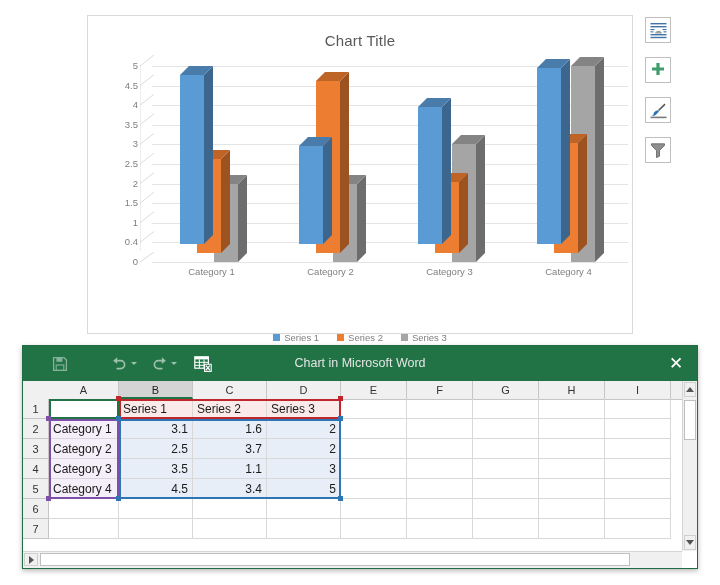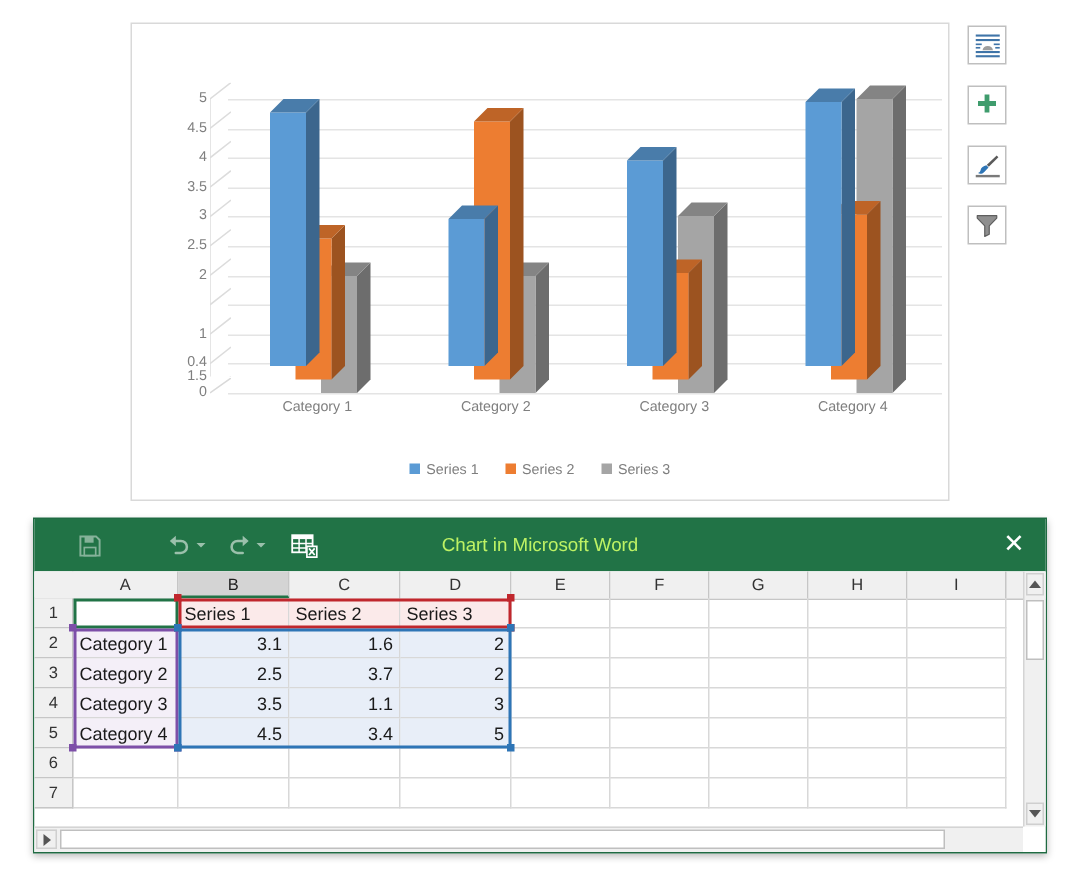--- a/index.html
+++ b/index.html
@@ -48,21 +48,21 @@
   .bar .top{position:absolute;left:0;}
   .bar .side{position:absolute;}
 
   .catlabel{
     position:absolute;top:200px;font-size:9.5px;color:#7f7f7f;
     text-align:center;
   }
 
   
   #legend{
-    position:absolute;left:0;top:292px;width:100%;text-align:center;
+    position:absolute;left:0;top:316px;width:100%;text-align:center;
     font-size:9.5px;color:#7f7f7f;text-decoration:underline;
   }
   .legend-item{display:inline-block;margin:0 9px;white-space:nowrap;}
   .legend-swatch{
     display:inline-block;width:7px;height:7px;vertical-align:middle;
     margin-right:4px;position:relative;top:-1px;
   }
 
   
   #side-buttons{position:absolute;left:645px;top:17px;width:32px;}
@@ -76,21 +76,21 @@
   #excel-window{
     position:absolute;left:22px;top:345px;width:676px;height:224px;
     border:1px solid #1f6b42;box-sizing:border-box;background:#ffffff;
     box-shadow:0 2px 5px rgba(0,0,0,.28);
   }
   #titlebar{
     position:relative;height:35px;background:#217346;color:#ffffff;
   }
   #titlebar-title{
     position:absolute;left:0;top:0;width:100%;height:35px;line-height:35px;
-    text-align:center;font-size:12.5px;color:#bef264;
+    text-align:center;font-size:12.5px;color:#e5e5e5;
   }
   .tb-btn{
     position:absolute;top:6px;height:23px;display:flex;align-items:center;
     justify-content:center;cursor:pointer;color:#ffffff;
   }
   #btn-save{left:26px;width:22px;opacity:.45;}
   #btn-undo{left:86px;width:30px;opacity:.55;}
   #btn-redo{left:126px;width:30px;opacity:.55;}
   #btn-editdata{left:168px;width:24px;}
   #btn-close{
@@ -163,31 +163,32 @@
     background:#f0f0f0;border-top:1px solid #d4d4d4;box-sizing:border-box;
   }
   #hthumb{position:absolute;left:17px;top:1px;width:590px;height:13px;
     background:#ffffff;border:1px solid #bfbfbf;box-sizing:border-box;cursor:pointer;}
   .tri{width:0;height:0;}
 </style>
 </head>
 <body>
 
 <div id="chart-area">
+  <div id="chart-title">Chart Title</div>
 
   <div id="plot">
     <div id="ytick-wrap">
         <div class="ylabel" style="top: -5px;">5</div>
         <div class="ylabel" style="top: 14.6px;">4.5</div>
         <div class="ylabel" style="top: 34.2px;">4</div>
         <div class="ylabel" style="top: 53.8px;">3.5</div>
         <div class="ylabel" style="top: 73.4px;">3</div>
         <div class="ylabel" style="top: 93px;">2.5</div>
         <div class="ylabel" style="top: 112.6px;">2</div>
-        <div class="ylabel" style="top: 132.2px; margin-top: 48px;">1.5</div>
+        <div class="ylabel" style="top: 132.2px;">1.5</div>
         <div class="ylabel" style="top: 151.8px;">1</div>
         <div class="ylabel" style="top: 171.4px;">0.4</div>
         <div class="ylabel" style="top: 191px;">0</div>
       </div>
     <div id="wall-left" style="top: -11px; height: 208px;">
         <svg width="14" height="196" style="display:block">
           <line x1="0" y1="11" x2="14" y2="0" stroke="#dcdcdc" stroke-width="1"></line>
           <line x1="0" y1="30.599999999999994" x2="14" y2="19.599999999999994" stroke="#dcdcdc" stroke-width="1"></line>
           <line x1="0" y1="50.19999999999999" x2="14" y2="39.19999999999999" stroke="#dcdcdc" stroke-width="1"></line>
           <line x1="0" y1="69.80000000000001" x2="14" y2="58.80000000000001" stroke="#dcdcdc" stroke-width="1"></line>

